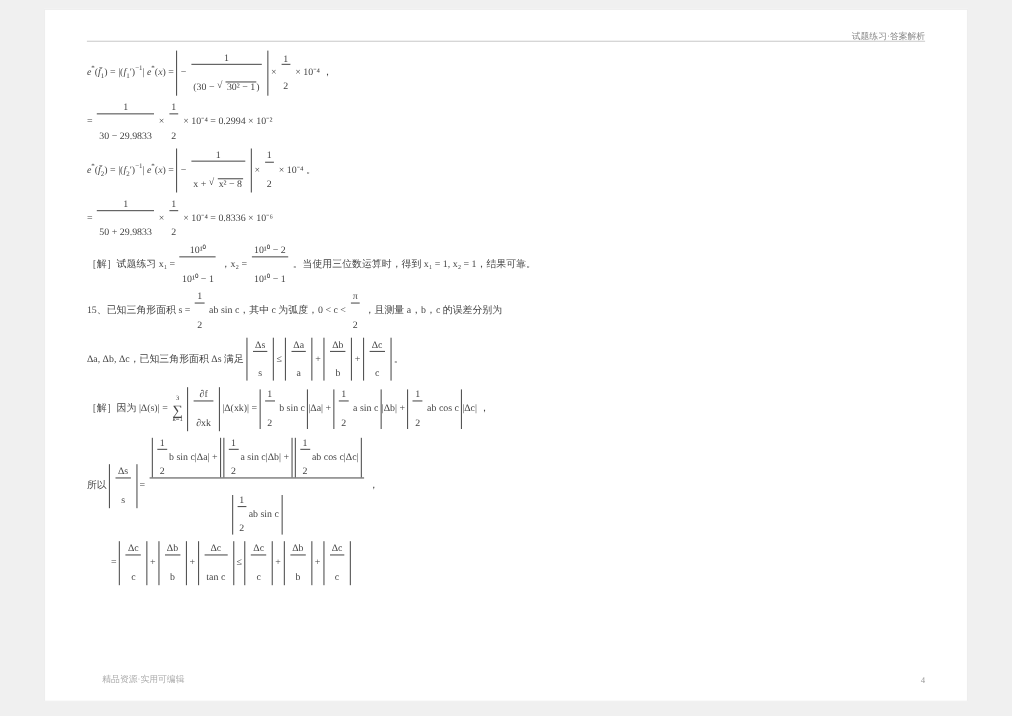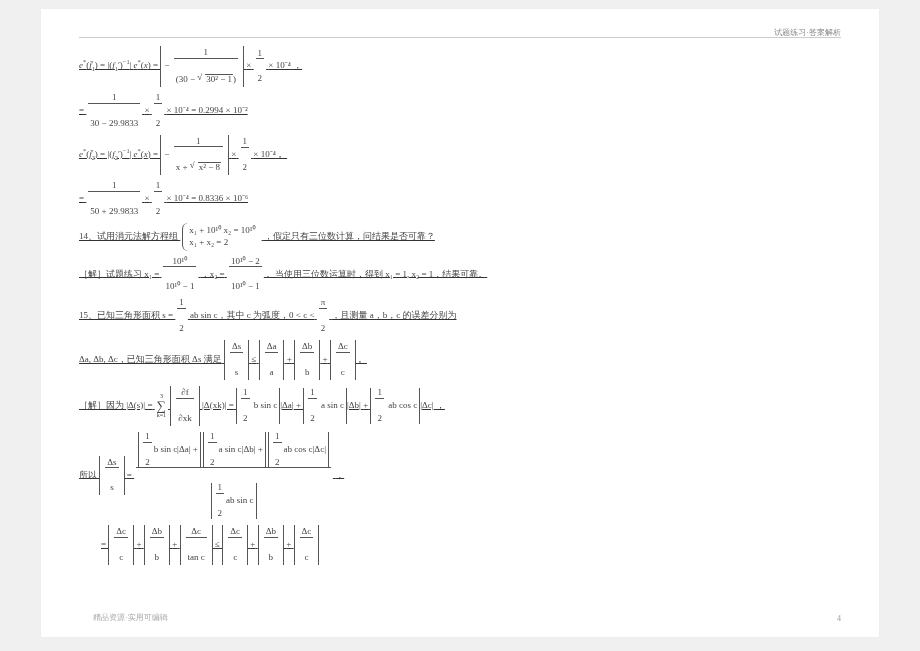--- a/index.html
+++ b/index.html
@@ -15,21 +15,20 @@
     position: relative;
   }
   .page {
     background: #fff;
     margin: 8px 40px 8px 40px;
     height: 630px;
     box-sizing: border-box;
     padding: 20px 38px 0 38px;
     position: relative;
     border: 1px solid #eee;
-    text-decoration: underline;
   }
   .header-right {
     position: absolute;
     top: 18px;
     right: 38px;
     font-size: 8px;
     color: #888;
   }
   .rule {
     border-top: 1px solid #ccc;
@@ -194,28 +193,20 @@
         <span class="den">50 + 29.9833</span>
       </span>
       <span>×</span>
       <span class="frac">
         <span class="num">1</span>
         <span class="den">2</span>
       </span>
       <span>× 10⁻⁴ = 0.8336 × 10⁻⁶</span>
     </div>
 
-    <div class="line">
-      <span>14、试用消元法解方程组</span>
-      <span class="sys">
-        <span class="row">x₁ + 10¹⁰ x₂ = 10¹⁰</span>
-        <span class="row">x₁ + x₂ = 2</span>
-      </span>
-      <span>，假定只有三位数计算，问结果是否可靠？</span>
-    </div>
 
     <div class="line">
       <span>［解］试题练习 x₁ =</span>
       <span class="frac">
         <span class="num">10¹⁰</span>
         <span class="den">10¹⁰ − 1</span>
       </span>
       <span>，x₂ =</span>
       <span class="frac">
         <span class="num">10¹⁰ − 2</span>

